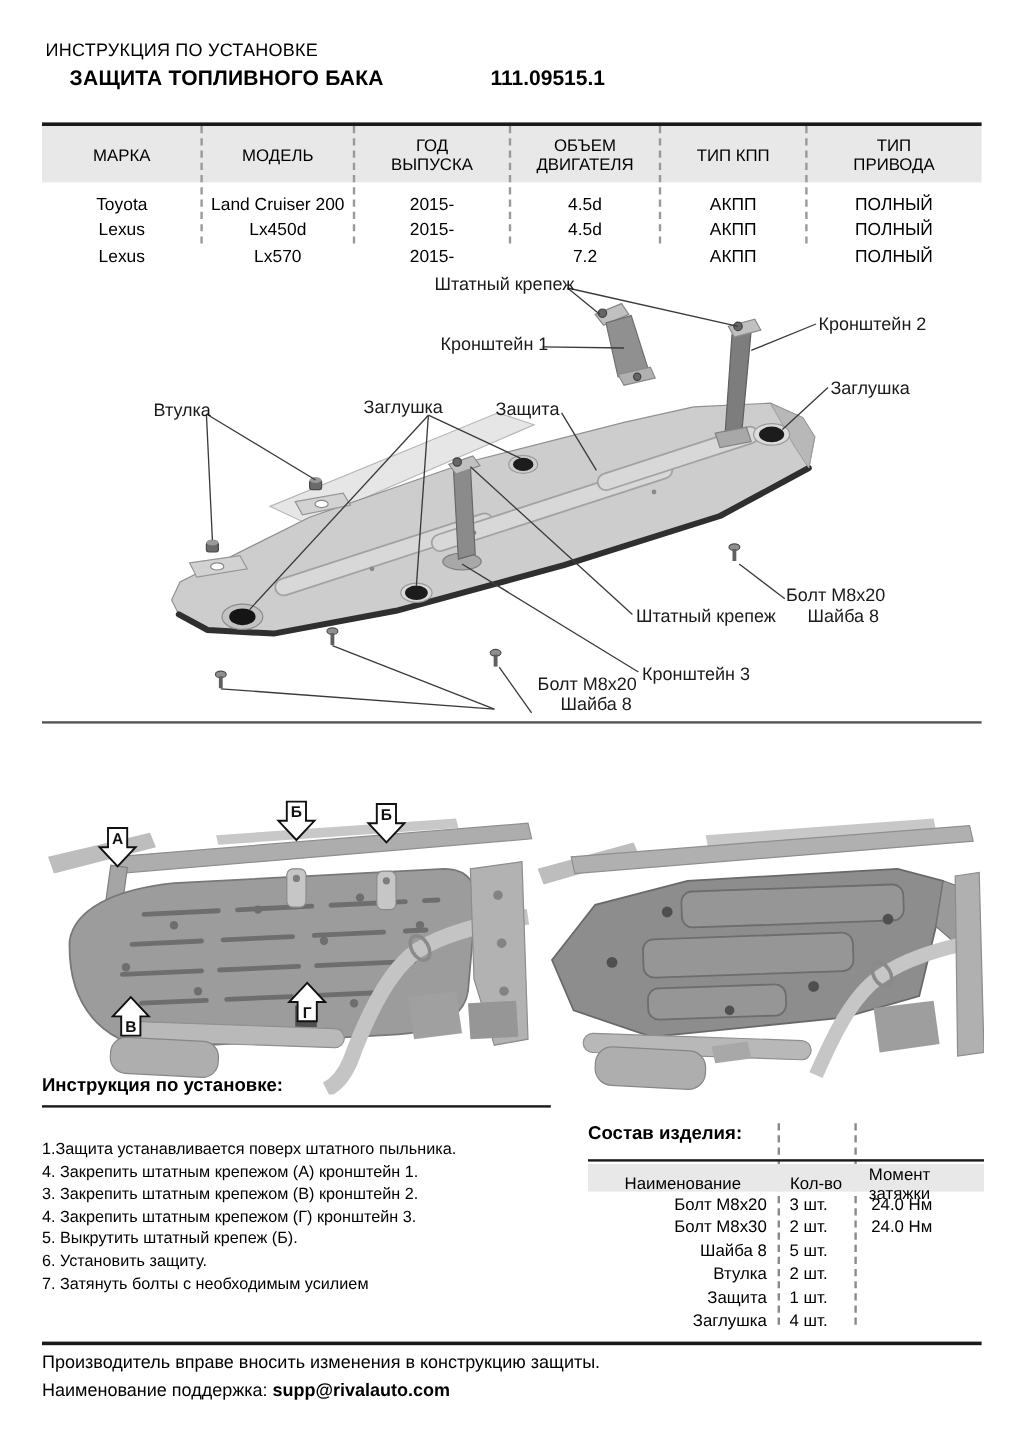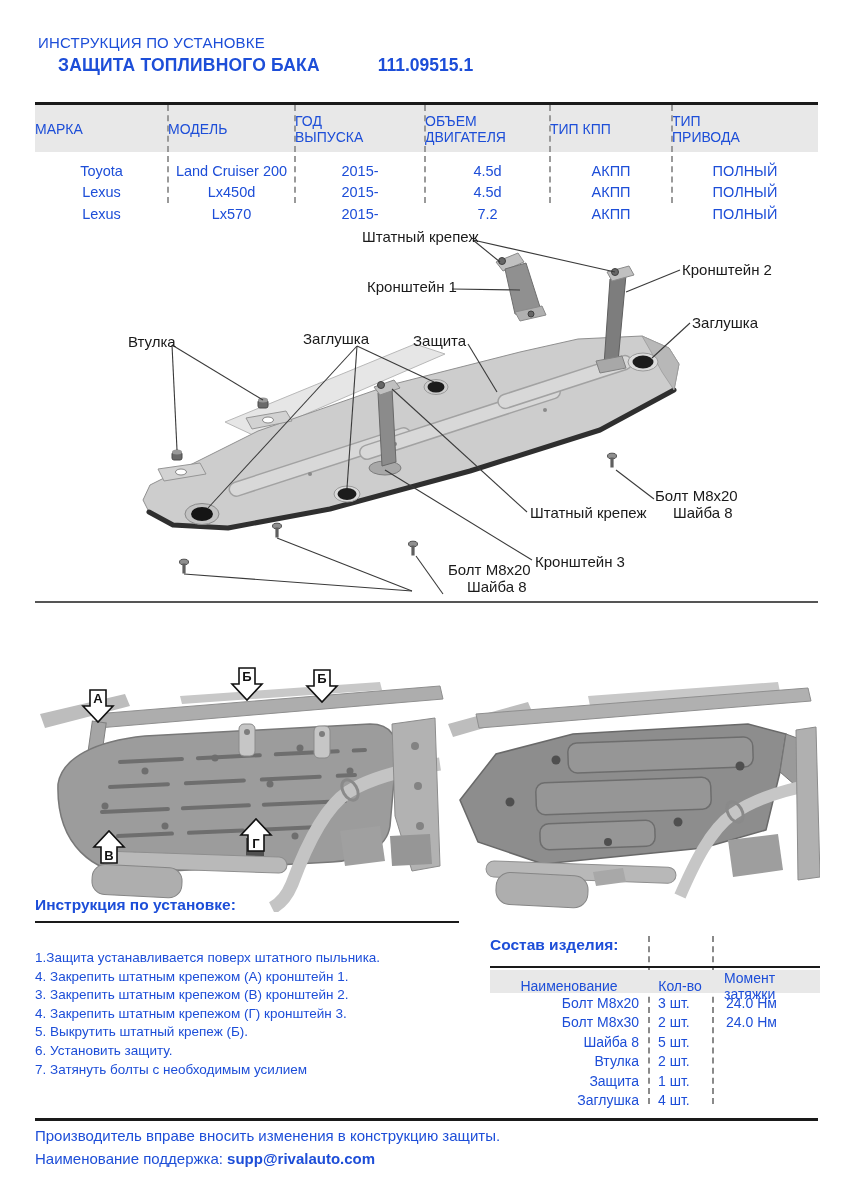--- a/index.html
+++ b/index.html
@@ -1,31 +1,31 @@
 <!DOCTYPE html>
 <html><head>
 <meta charset="utf-8">
 <style>
   html,body{margin:0;padding:0;background:#fff;}
   #page{position:relative;width:849px;height:1200px;background:#ffffff;
-        font-family:"Liberation Sans",sans-serif;color:#1d4ed8;overflow:hidden;}
+        font-family:"Liberation Sans",sans-serif;color:#000000;overflow:hidden;}
 
   
   .doc-header{position:absolute;left:38px;top:34px;}
   .doc-subtitle{font-size:15px;letter-spacing:.2px;}
   .title-row{display:flex;align-items:baseline;margin-top:4px;}
   .doc-title{font-size:17.5px;font-weight:bold;letter-spacing:.2px;margin-left:20px;}
-  .doc-partno{font-size:17.5px;font-weight:bold;margin-left:58px;}
+  .doc-partno{font-size:17.5px;font-weight:bold;margin-left:89px;}
 
   
   .vtable{position:absolute;left:35px;top:102px;width:783px;}
   .vtable .toprule{height:3px;background:#1a1a1a;}
   .vgrid{display:grid;grid-template-columns:133px 127px 130px 125px 122px 146px;}
   .vhead{background:#e8e8e8;height:47px;}
-  .vhead .vcell{display:flex;flex-direction:column;align-items:flex-start;justify-content:center;
+  .vhead .vcell{display:flex;flex-direction:column;align-items:center;justify-content:center;
                 font-size:14px;line-height:16px;}
   .vbody{padding-top:8px;}
   .vbody .vcell{height:21.5px;display:flex;align-items:center;justify-content:center;font-size:14.5px;}
   .vdash{position:absolute;top:3px;height:98px;width:0;border-left:2px dashed #9a9a9a;}
   .vd1{left:132px}.vd2{left:259px}.vd3{left:389px}.vd4{left:514px}.vd5{left:636px}
 
   
   .diagram{position:absolute;left:0;top:222px;}
   svg text{font-family:"Liberation Sans",sans-serif;}
   .lbl{font-size:15px;fill:#1a1a1a;}

